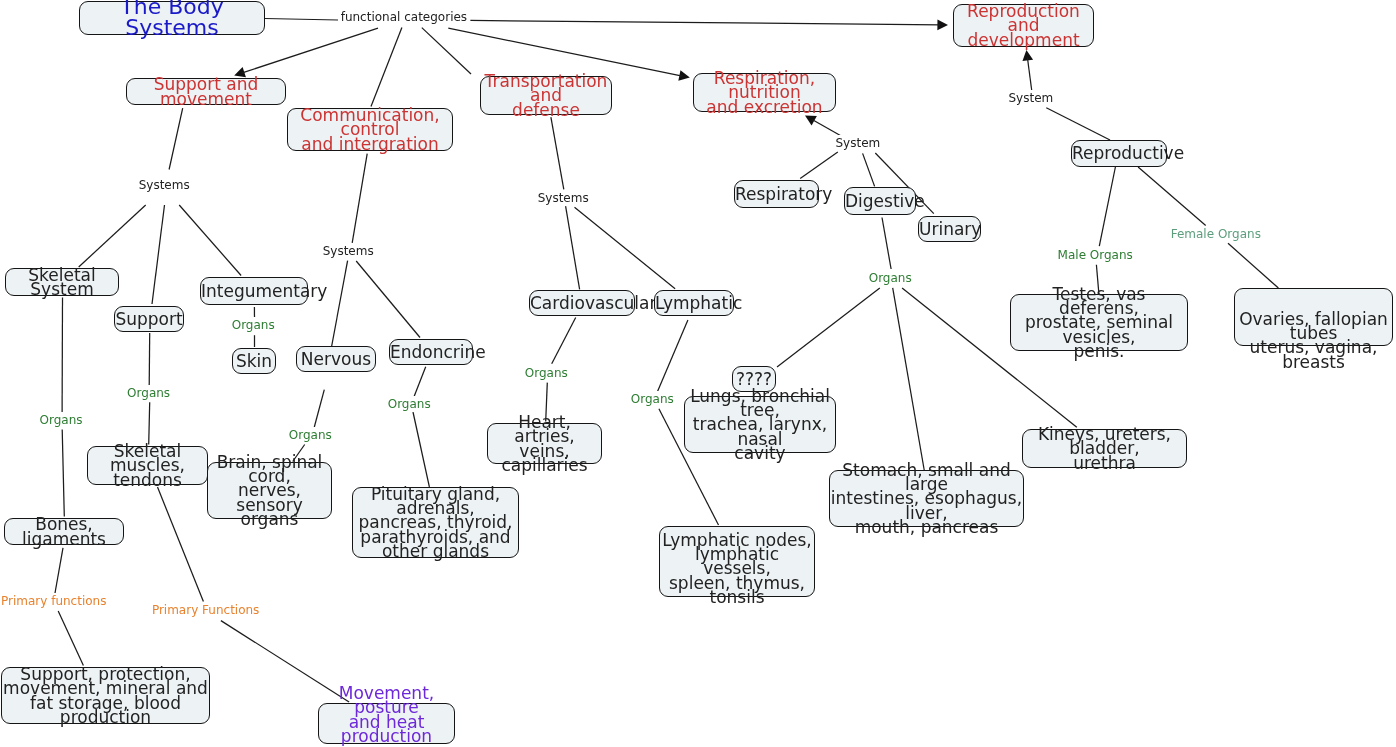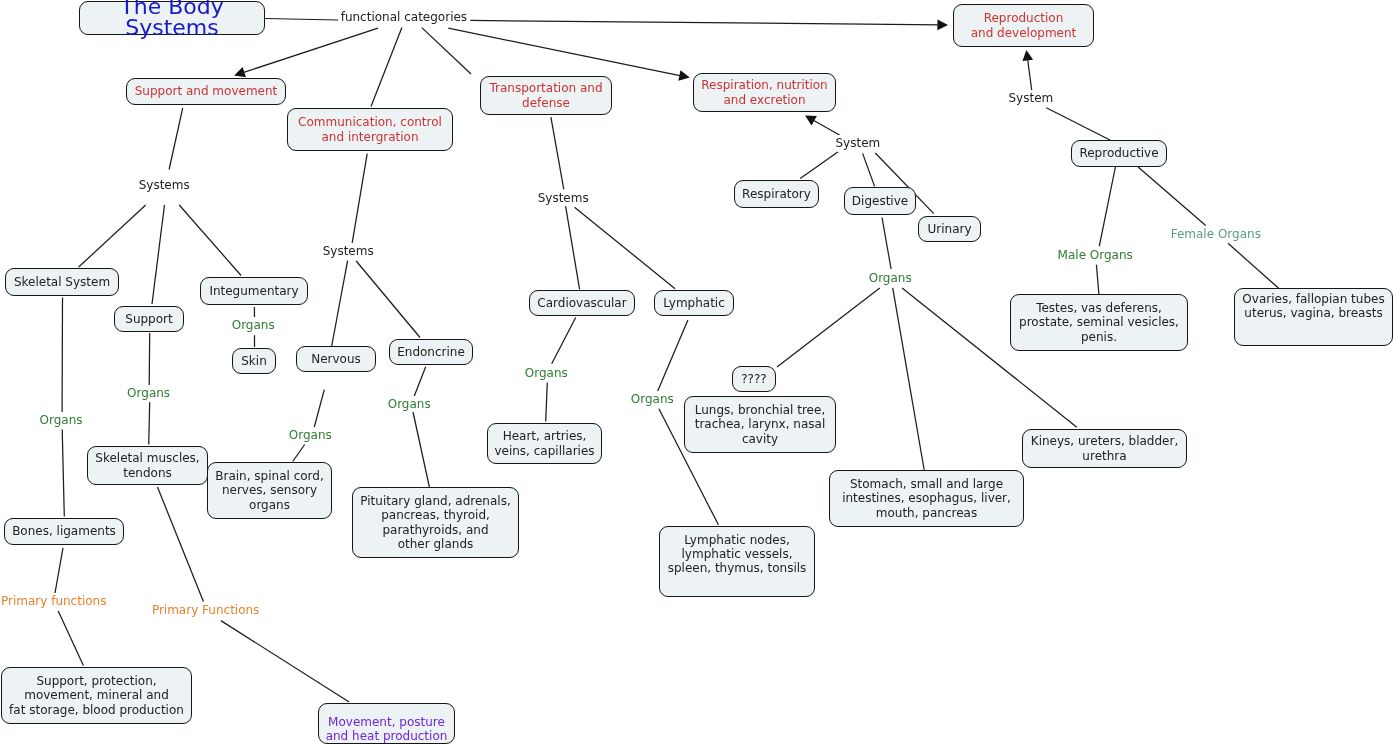--- a/index.html
+++ b/index.html
@@ -3,21 +3,21 @@
 <meta charset="utf-8">
 <title>The Body Systems</title>
 <style>
   html,body{margin:0;padding:0;}
   body{width:1396px;height:747px;overflow:hidden;background:#ffffff;
        font-family:"DejaVu Sans",sans-serif;-webkit-font-smoothing:antialiased;}
   #canvas{position:relative;width:1396px;height:747px;background:#ffffff;}
   svg#edge-layer{position:absolute;left:0;top:0;width:1396px;height:747px;overflow:visible;}
   .node{position:absolute;box-sizing:border-box;border:1.45px solid #151515;border-radius:9px;
         background:#edf2f4;display:flex;justify-content:center;text-align:center;
-        font-size:12px;line-height:14.2px;letter-spacing:0;}
+        font-size:17px;line-height:14.2px;letter-spacing:0;}
   .node .txt{display:block;width:100%;}
   .node.v-mid{align-items:center;}
   .node.v-top{align-items:flex-start;padding-top:4px;}
   .edge-label{position:absolute;font-size:12px;line-height:12px;white-space:nowrap;background:#ffffff;
               padding:2px 1px;}
 </style>
 </head>
 <body>
 
 <div id="canvas">
@@ -250,27 +250,27 @@
       </div>
       <div class="node v-top" title="Lymphatic nodes, lymphatic vessels, spleen, thymus, tonsils" style="padding-top: 6px; left: 659px; top: 526px; width: 156px; height: 71px; color: rgb(34, 34, 34);">
         <span class="txt">Lymphatic nodes,<br>lymphatic vessels,<br>spleen, thymus, tonsils</span>
       </div>
       <div class="node v-mid" title="Stomach, small and large intestines, esophagus, liver, mouth, pancreas" style="left: 829px; top: 470px; width: 195px; height: 57px; color: rgb(34, 34, 34);">
         <span class="txt">Stomach, small and large<br>intestines, esophagus, liver,<br>mouth, pancreas</span>
       </div>
       <div class="node v-mid" title="Testes, vas deferens, prostate, seminal vesicles, penis." style="left: 1010px; top: 294px; width: 178px; height: 57px; color: rgb(34, 34, 34);">
         <span class="txt">Testes, vas deferens,<br>prostate, seminal vesicles,<br>penis.</span>
       </div>
-      <div class="node v-top" title="Ovaries, fallopian tubes uterus, vagina, breasts" style="padding-top: 3px; left: 1234px; top: 288px; width: 159px; height: 58px; color: rgb(34, 34, 34);">
+      <div class="node v-top" title="Ovaries, fallopian tubes uterus, vagina, breasts" style="padding-top: 23px; left: 1234px; top: 288px; width: 159px; height: 58px; color: rgb(34, 34, 34);">
         <span class="txt">Ovaries, fallopian tubes<br>uterus, vagina, breasts</span>
       </div>
       <div class="node v-mid" title="Kineys, ureters, bladder, urethra" style="left: 1022px; top: 429px; width: 165px; height: 39px; color: rgb(34, 34, 34);">
         <span class="txt">Kineys, ureters, bladder,<br>urethra</span>
       </div>
-      <div class="node v-mid" title="Support, protection, movement, mineral and fat storage, blood production" style="left: 1px; top: 667px; width: 191px; height: 57px; color: rgb(34, 34, 34);">
+      <div class="node v-mid" title="Support, protection, movement, mineral and fat storage, blood production" style="left: 1px; top: 667px; width: 209px; height: 57px; color: rgb(34, 34, 34);">
         <span class="txt">Support, protection,<br>movement, mineral and<br>fat storage, blood production</span>
       </div>
       <div class="node v-mid" title="Movement, posture and heat production" style="left: 318px; top: 703px; width: 137px; height: 41px; color: #6d28d9; align-items: flex-end;">
         <span class="txt">Movement, posture<br>and heat production</span>
       </div>
     </div>
   <div id="labels">
       <div class="edge-label" style="left: 339.7px; top: 9px; color: rgb(34, 34, 34);">functional categories</div>
       <div class="edge-label" style="left: 137.7px; top: 177.3px; color: rgb(34, 34, 34);">Systems</div>
       <div class="edge-label" style="left: 321.7px; top: 242.8px; color: rgb(34, 34, 34);">Systems</div>

